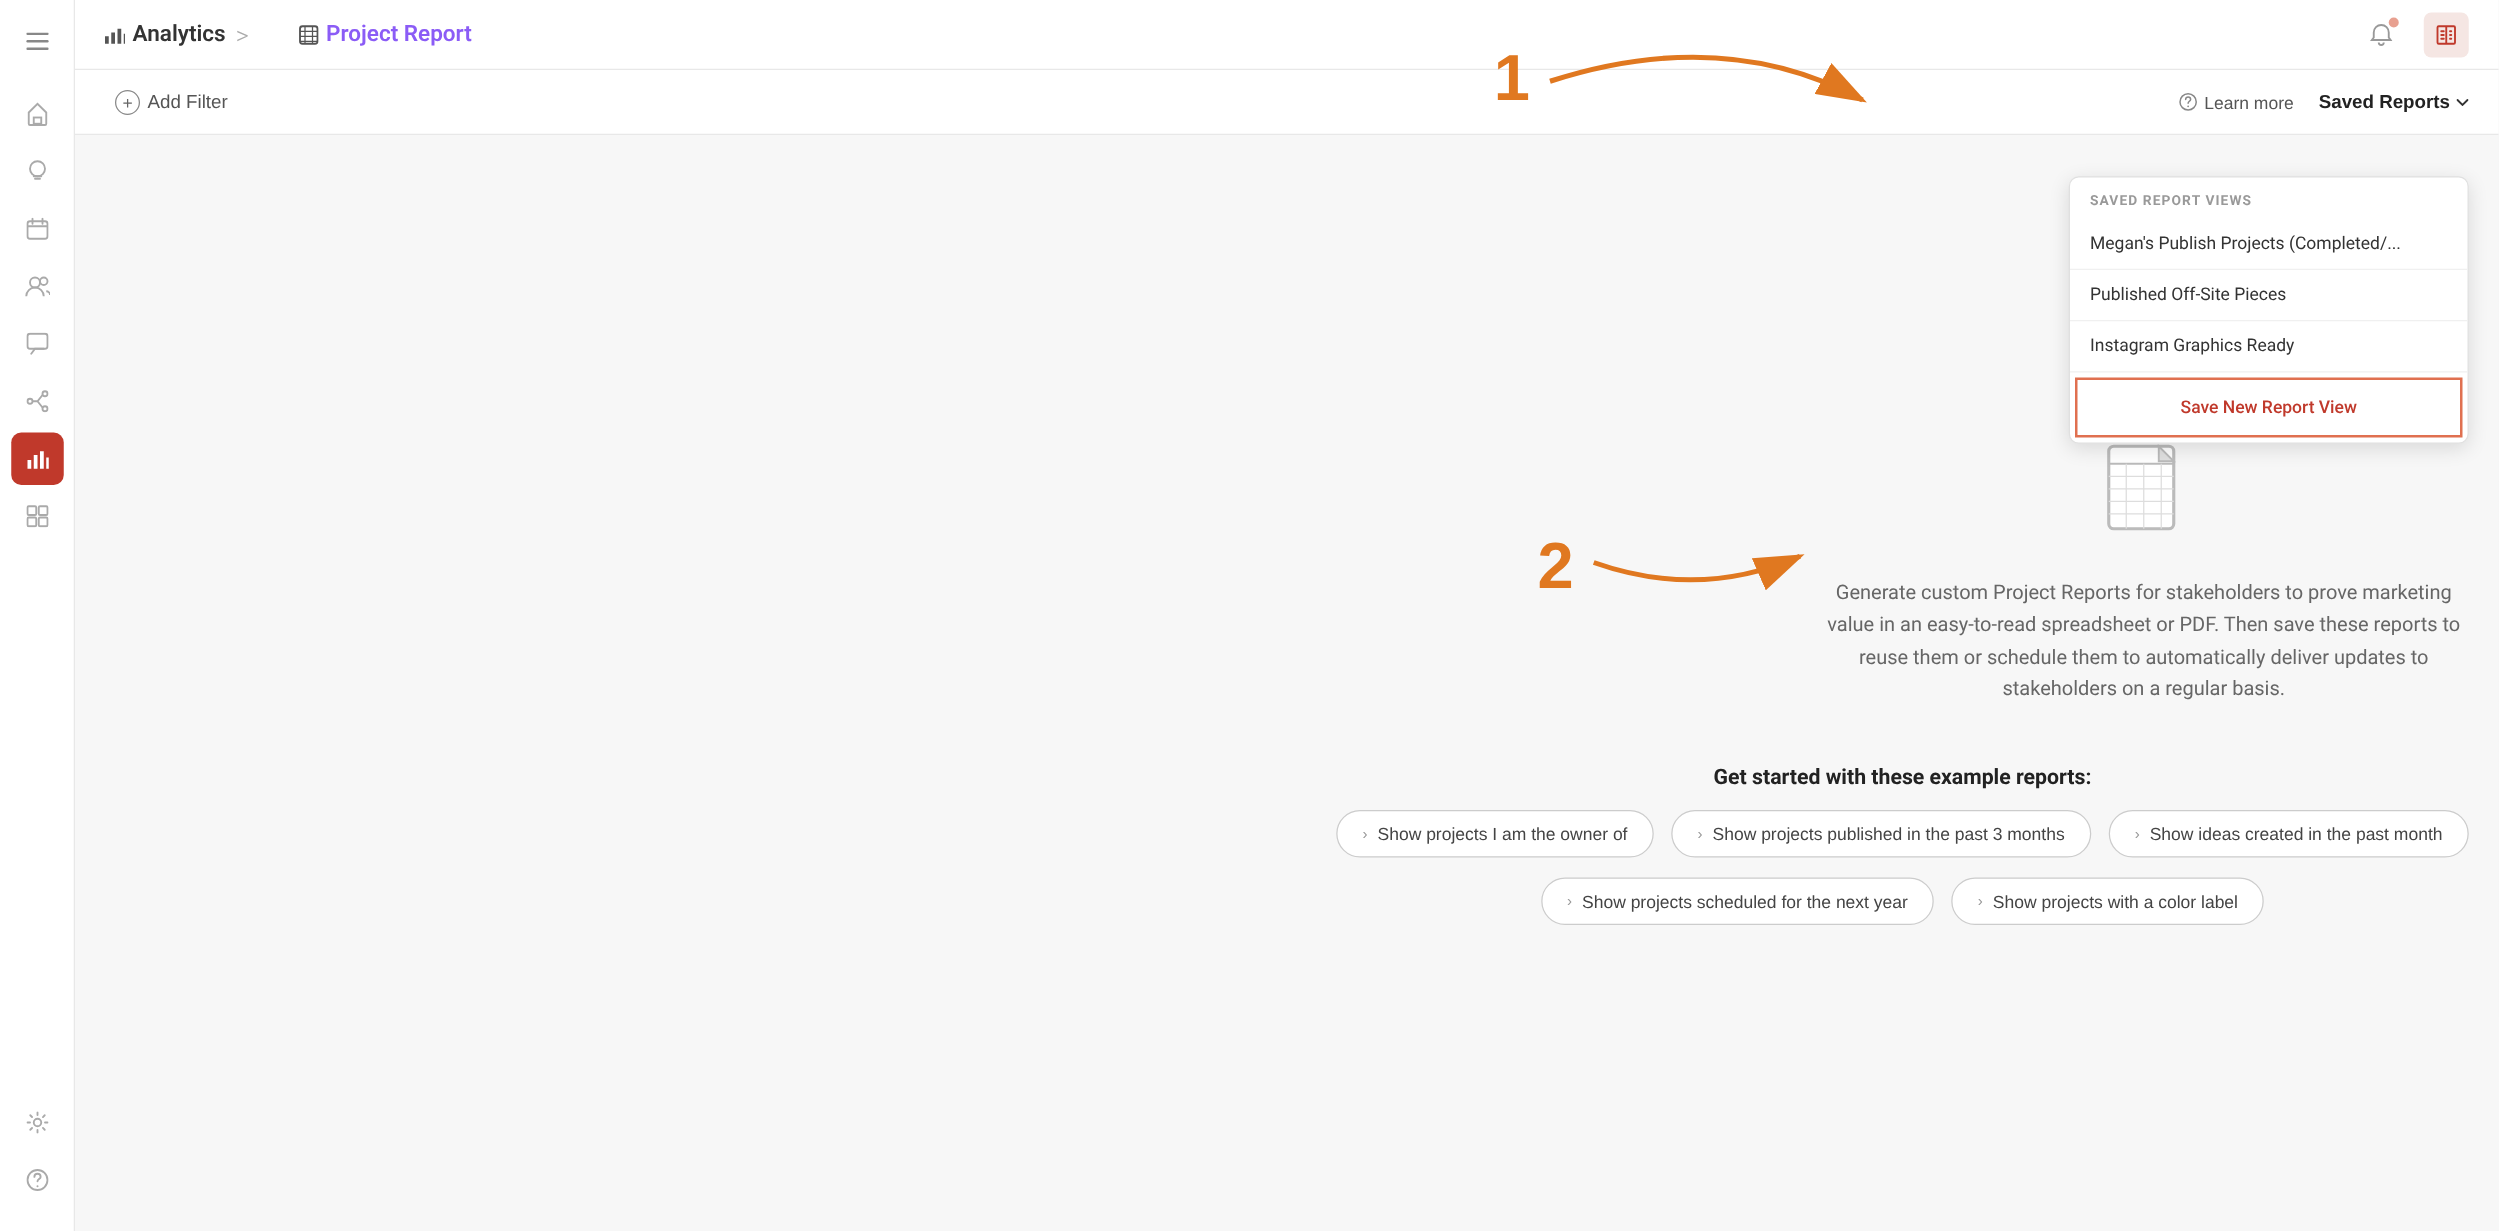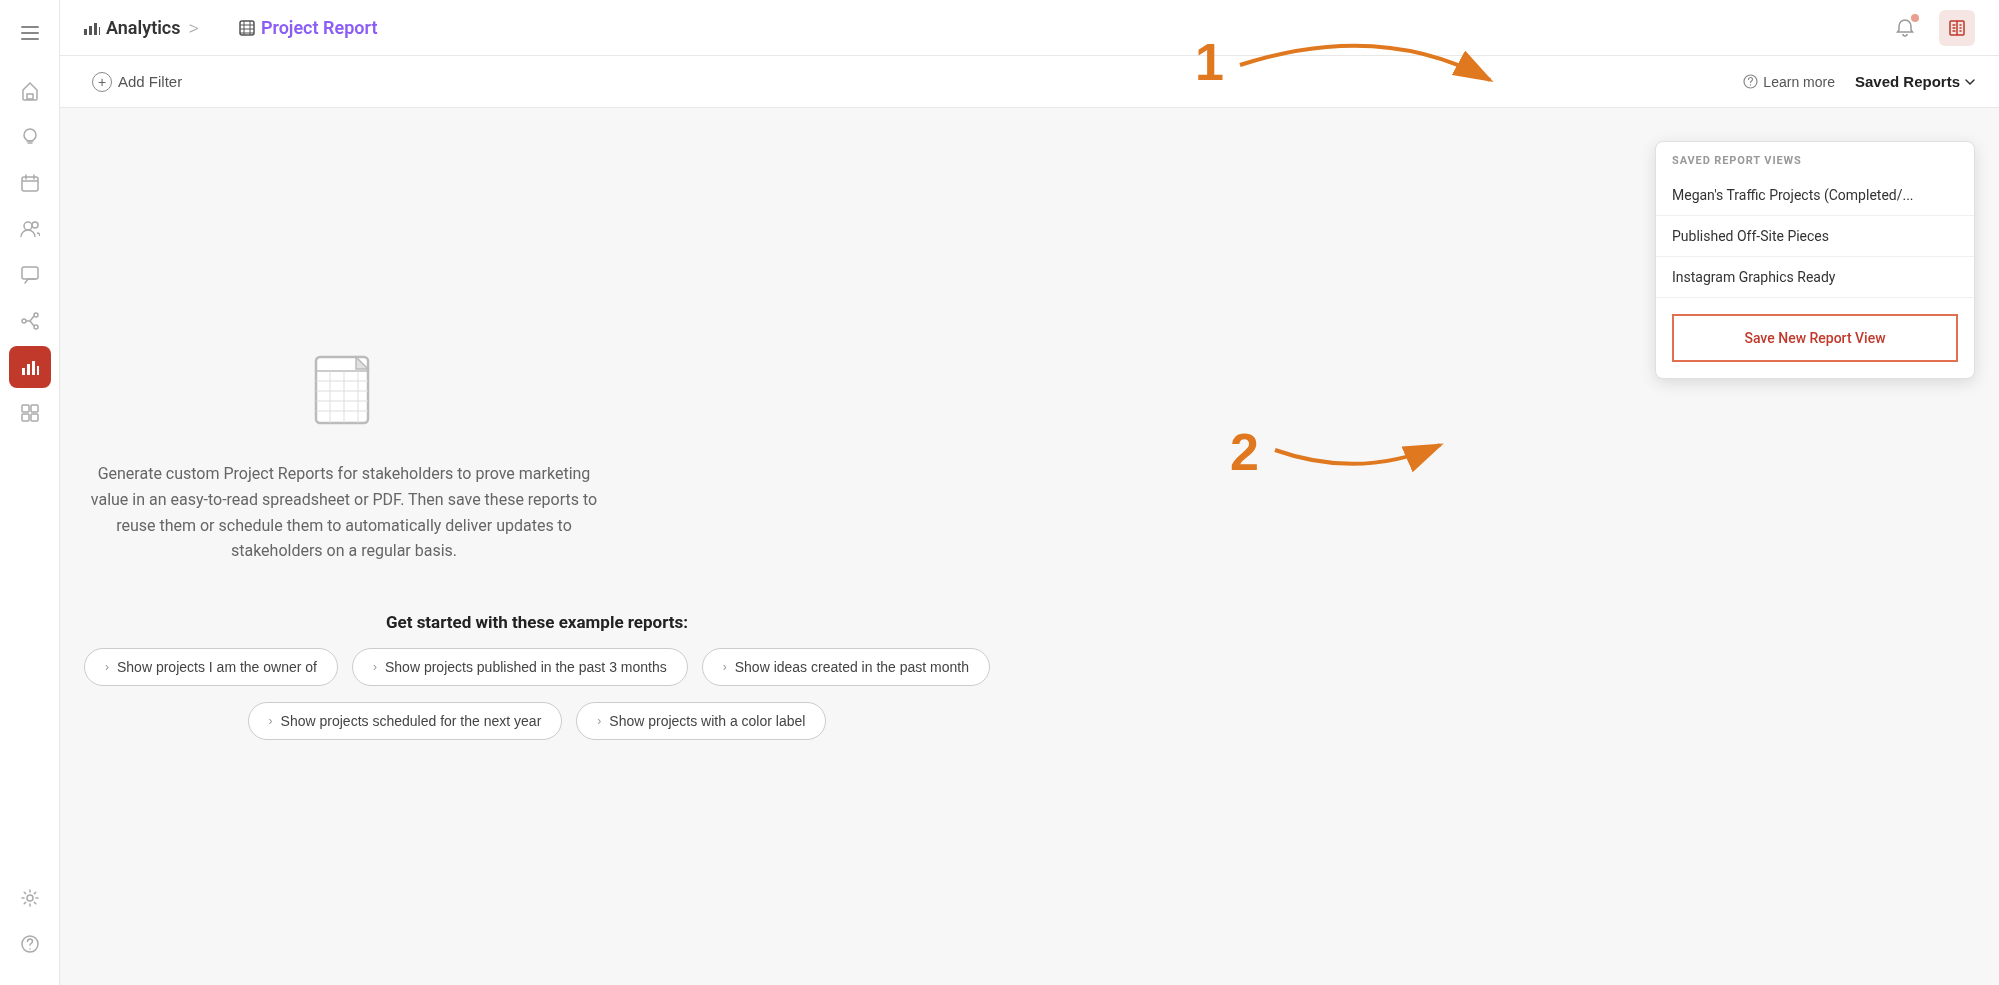--- a/index.html
+++ b/index.html
@@ -221,31 +221,31 @@
       cursor: pointer;
       border-bottom: 1px solid #f0f0f0;
     }
     .dropdown-item:last-child { border-bottom: none; }
     .dropdown-save-item {
       padding: 14px 16px;
       font-size: 14px;
       color: #c0392b;
       cursor: pointer;
       border: 2px solid #e07050;
-      margin: 16px;
+      margin: 4px;
       text-align: center;
       font-weight: 500;
     }
 
     
     .content {
       flex: 1;
       display: flex;
       flex-direction: column;
-      align-items: flex-start;
+      align-items: flex-end;
       justify-content: center;
       padding: 40px 24px;
       background: #f7f7f7;
     }
     .empty-state {
       display: flex;
       flex-direction: column;
       align-items: center;
       text-align: center;
       margin-bottom: 48px;
@@ -450,21 +450,21 @@
       </button>
       <button class="saved-reports-btn">
         <span>Saved Reports</span>
         <svg width="10" height="6" viewBox="0 0 10 6" fill="none">
           <path d="M1 1l4 4 4-4" stroke="#333" stroke-width="1.5" stroke-linecap="round"></path>
         </svg>
       </button>
 
       <div class="dropdown-menu">
         <div class="dropdown-section-header">SAVED REPORT VIEWS</div>
-        <div class="dropdown-item">Megan's Traffic Projects (Completed/...</div>
+        <div class="dropdown-item">Megan's Publish Projects (Completed/...</div>
         <div class="dropdown-item">Published Off-Site Pieces</div>
         <div class="dropdown-item">Instagram Graphics Ready</div>
         <div class="dropdown-save-item">Save New Report View</div>
       </div>
     </div>
   </div>
 
   <div class="content">
     <div class="empty-state">
 

